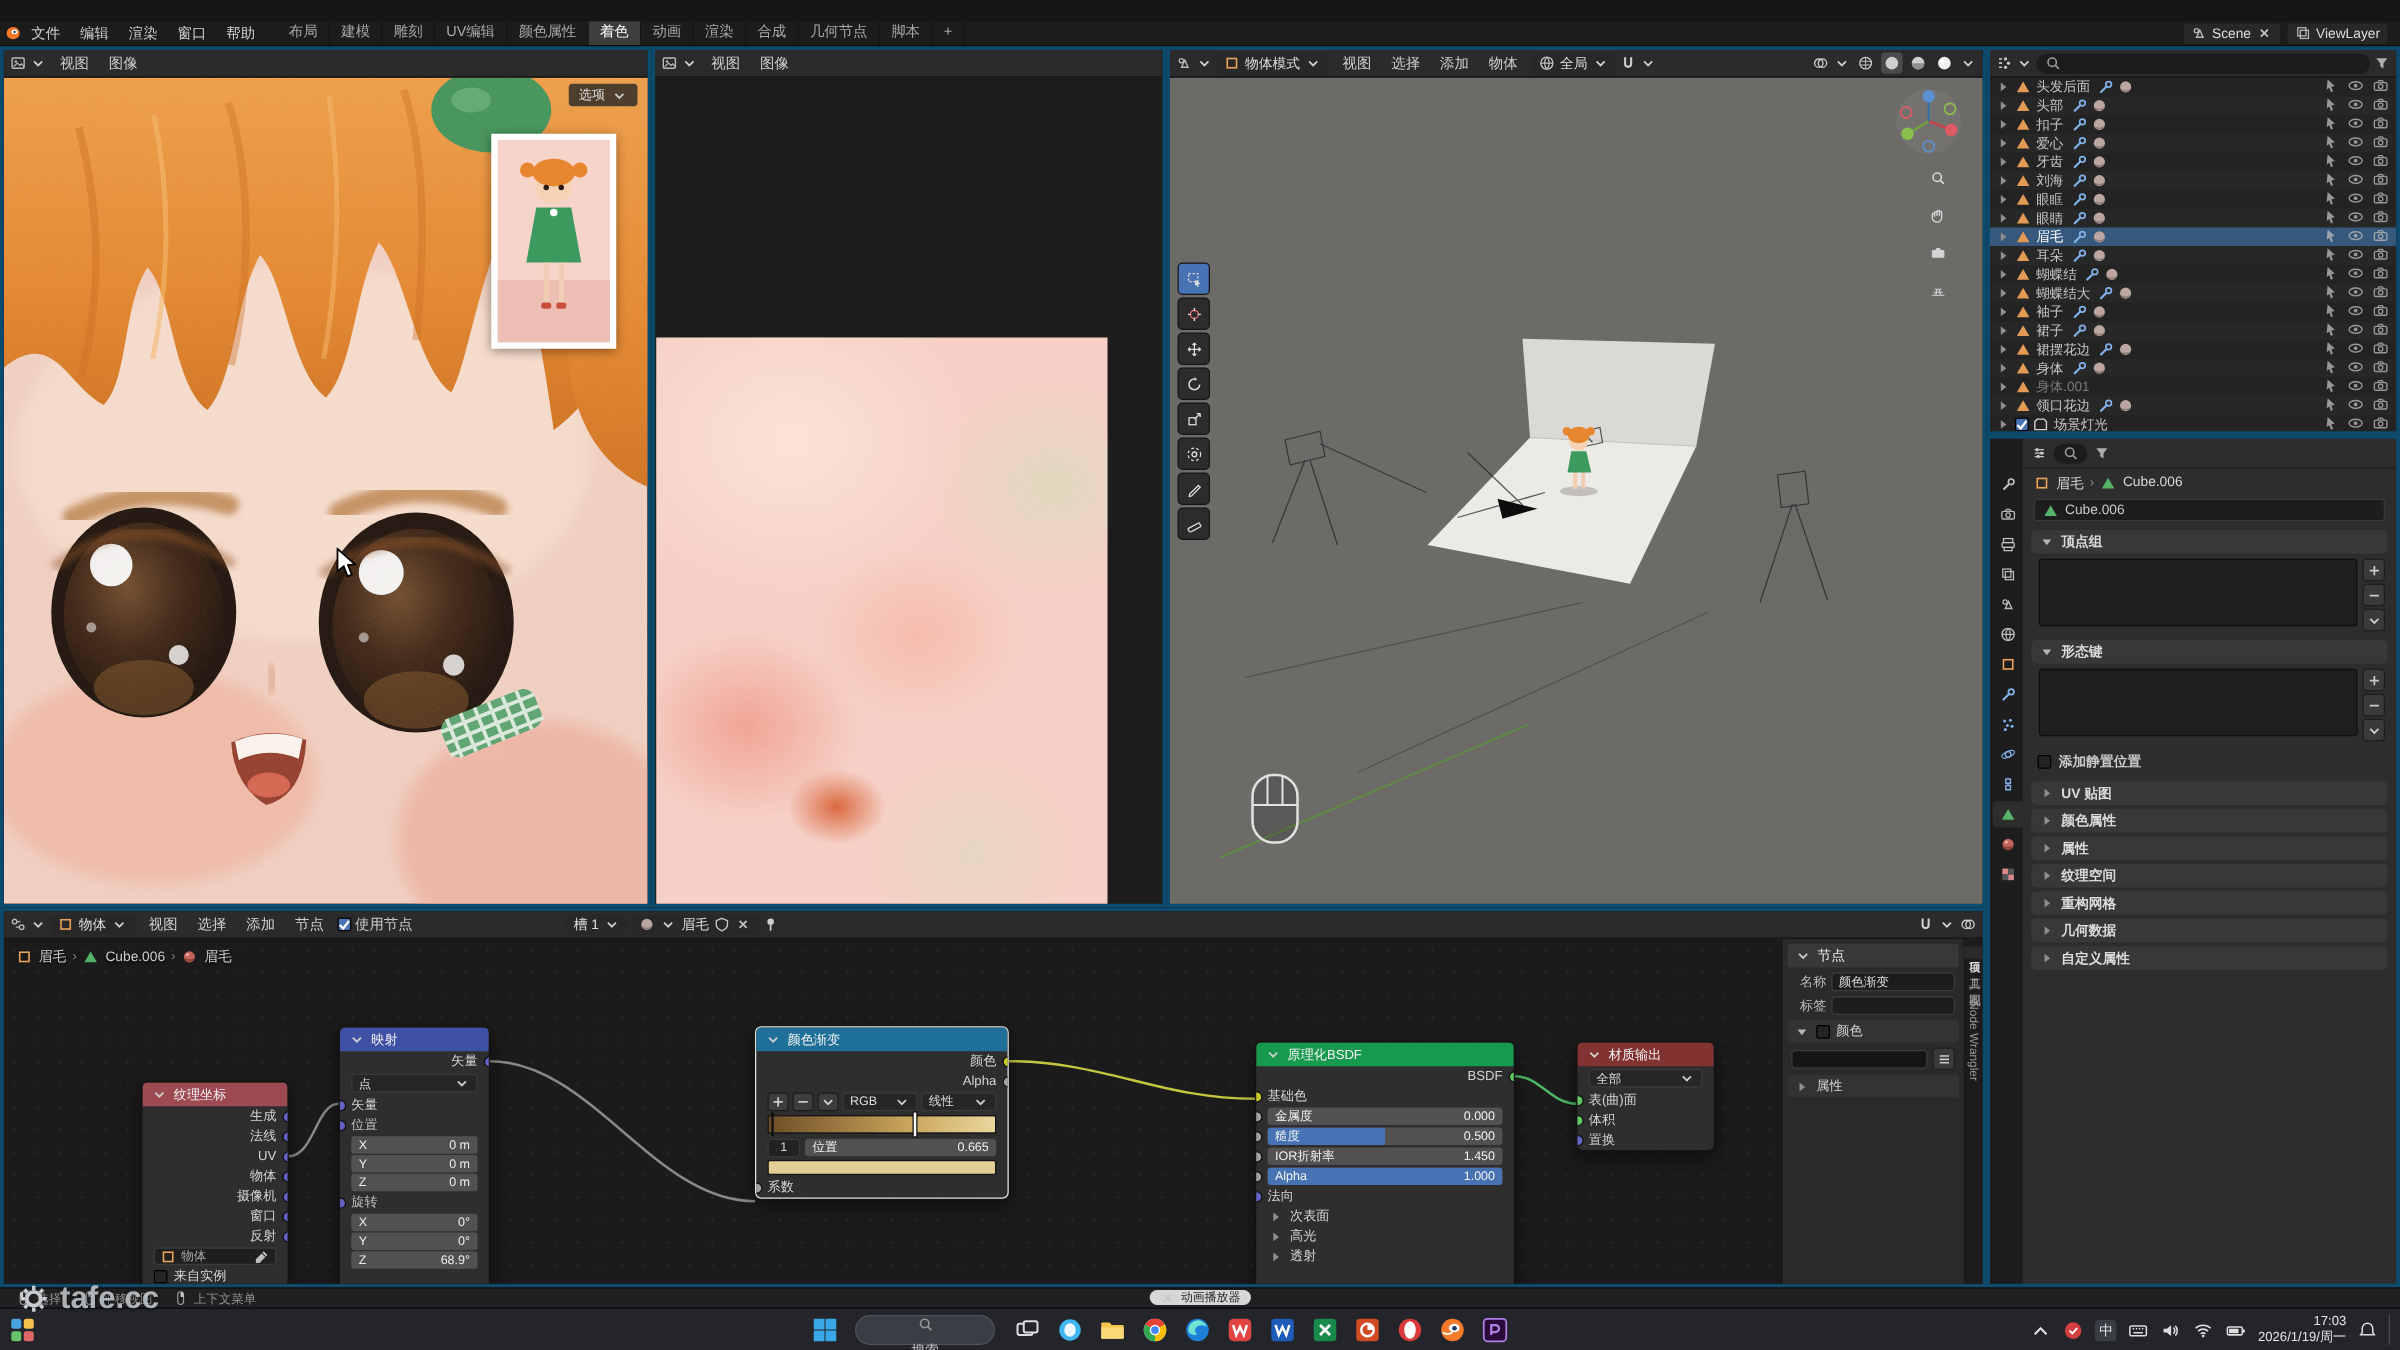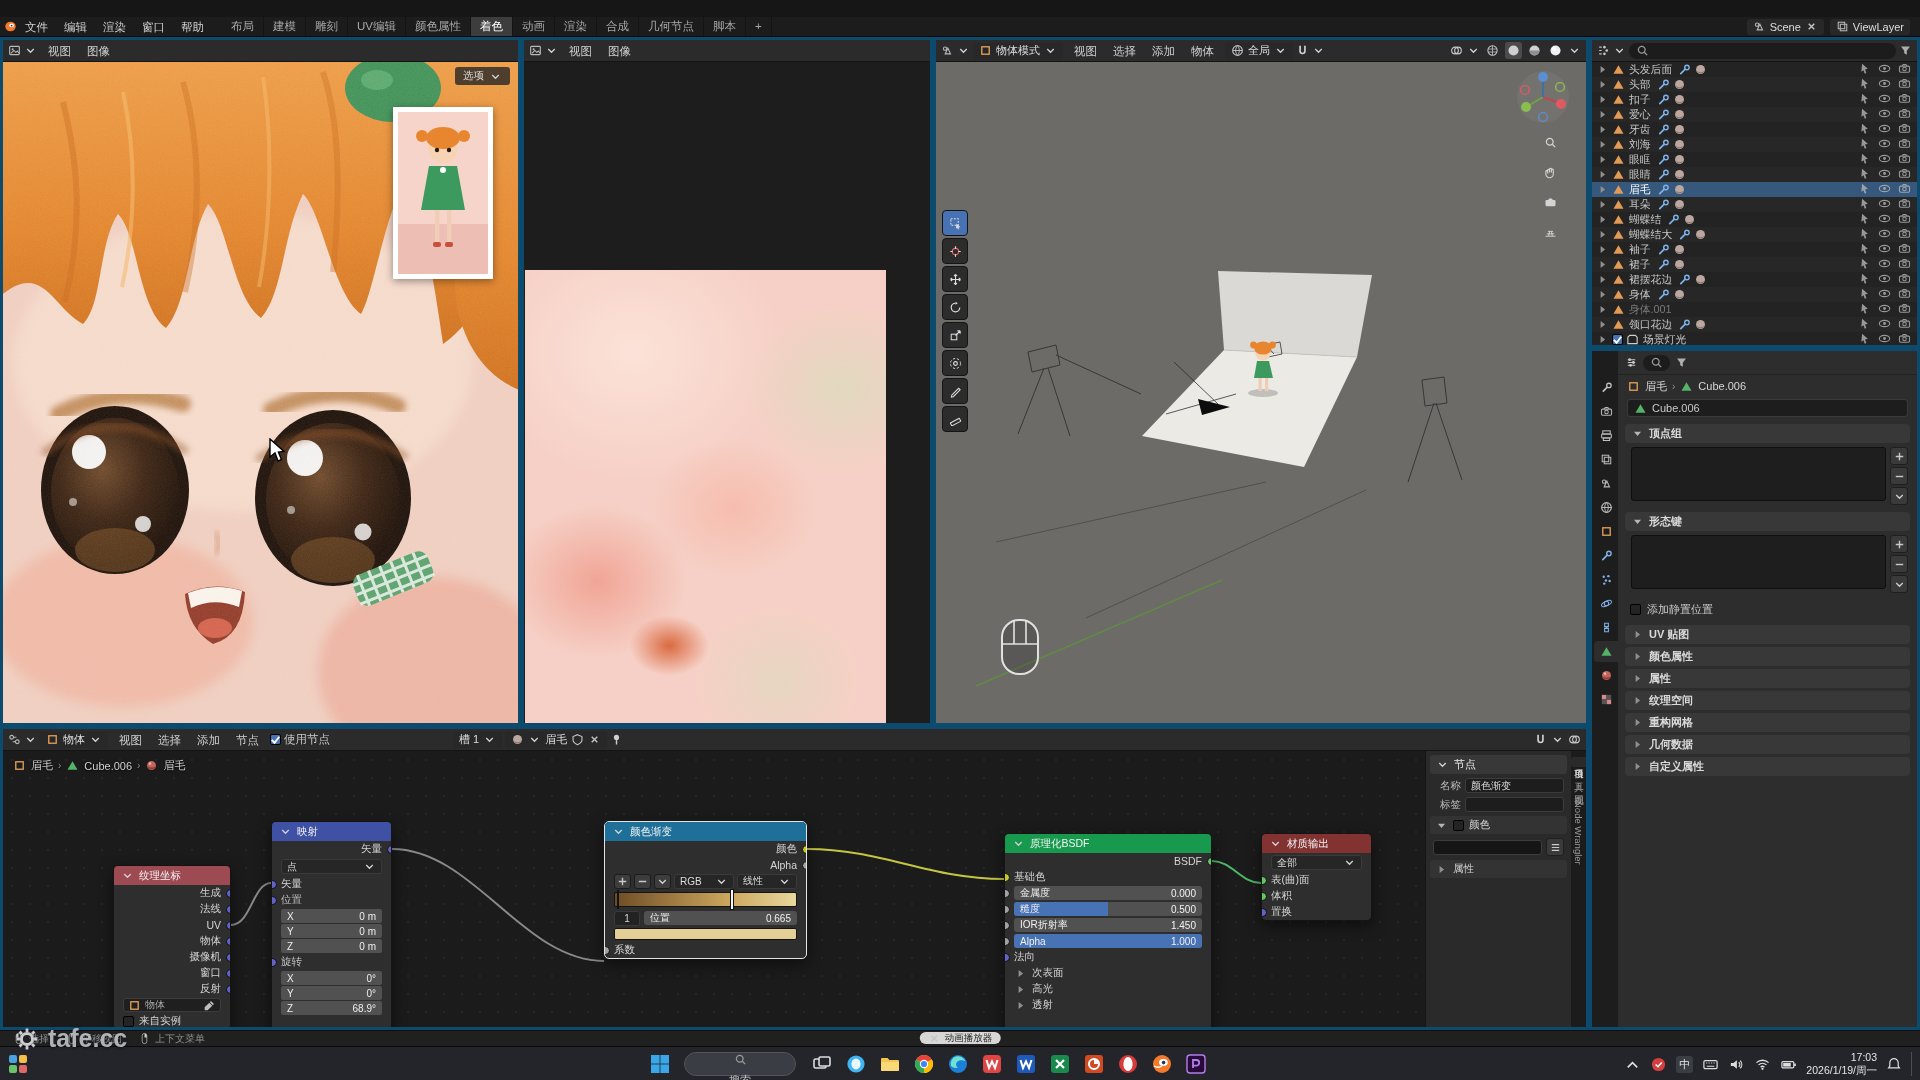--- a/index.html
+++ b/index.html
@@ -95,21 +95,21 @@
   .bsep{color:#8f8f8f;font-size:10px;}
   .datablock-row{margin:2px 9px 4px 9px;height:18px;background:#1d1d1d;border:1px solid #3a3a3a;border-radius:3px;
                  display:flex;align-items:center;gap:5px;padding:0 6px;font-size:11px;flex:none;}
   .ppanel{margin:3px 7px 0 7px;background:#383838;border-radius:4px;display:flex;align-items:center;gap:5px;
           padding:0 6px;height:19px;font-size:11px;color:#dadada;flex:none;font-weight:bold;}
   .pbody{display:flex;gap:4px;margin:4px 9px 4px 13px;flex:none;}
   .plist{flex:1;height:54px;background:#1e1e1e;border:1px solid #0f0f0f;border-radius:3px;}
   .pside{display:flex;flex-direction:column;gap:2px;}
   .sbtn{width:18px;height:18px;background:#3a3a3a;border:1px solid #1f1f1f;border-radius:3px;
         display:flex;align-items:center;justify-content:center;}
-  .prow{display:flex;align-items:center;gap:6px;margin:5px 12px;font-size:11px;color:#c9c9c9;flex:none;}
+  .prow{display:flex;align-items:center;gap:6px;margin:5px 12px;font-size:11px;color:#c9c9c9;flex:none;font-weight:bold;}
 
   .cbx{width:11px;height:11px;border-radius:2px;background:#242424;border:1px solid #000;
        display:inline-flex;align-items:center;justify-content:center;flex:none;}
   .cbx.on{background:#4772b3;}
 
   
   #ne-canvas{background-color:#1b1b1b;
     background-image:radial-gradient(#262626 1px, rgba(0,0,0,0) 1.2px);background-size:18px 18px;}
   #wires{position:absolute;left:0;top:0;z-index:1;}
   .wire{fill:none;stroke-width:2px;opacity:.95;}

